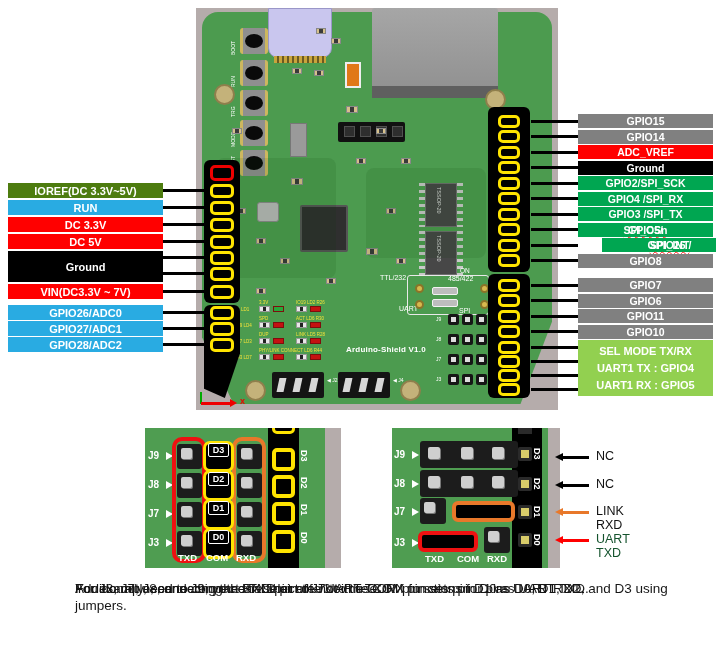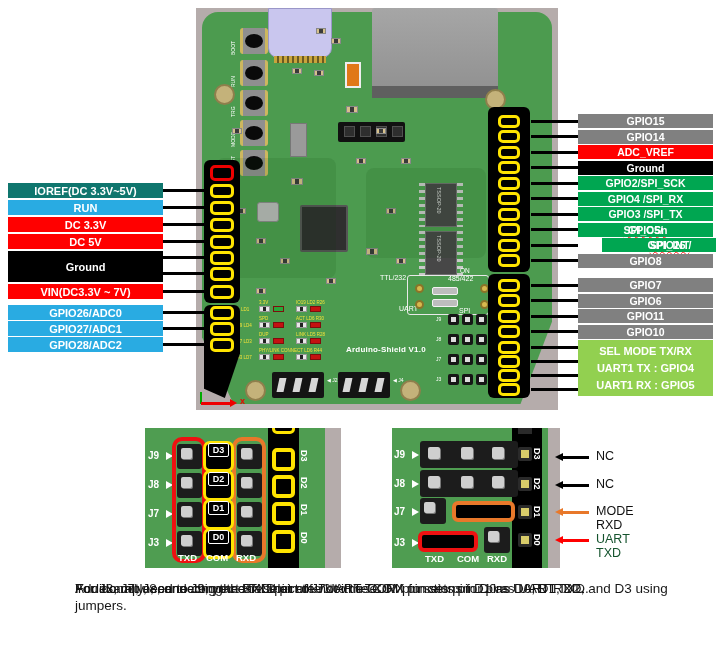--- a/index.html
+++ b/index.html
@@ -179,21 +179,21 @@
         <div style="left: 170px; top: 240px; width: 12px; height: 7px; background: linear-gradient(90deg, rgb(214, 192, 138) 30%, rgb(58, 58, 58) 30%, rgb(58, 58, 58) 70%, rgb(214, 192, 138) 70%); border: 1px solid rgb(136, 136, 136);"></div>
         <div style="left: 60px; top: 280px; width: 10px; height: 6px; background: linear-gradient(90deg, rgb(214, 192, 138) 30%, rgb(58, 58, 58) 30%, rgb(58, 58, 58) 70%, rgb(214, 192, 138) 70%); border: 1px solid rgb(136, 136, 136);"></div>
         <div style="left: 200px; top: 250px; width: 10px; height: 6px; background: linear-gradient(90deg, rgb(214, 192, 138) 30%, rgb(58, 58, 58) 30%, rgb(58, 58, 58) 70%, rgb(214, 192, 138) 70%); border: 1px solid rgb(136, 136, 136);"></div>
         <div style="left: 130px; top: 270px; width: 10px; height: 6px; background: linear-gradient(90deg, rgb(214, 192, 138) 30%, rgb(58, 58, 58) 30%, rgb(58, 58, 58) 70%, rgb(214, 192, 138) 70%); border: 1px solid rgb(136, 136, 136);"></div>
         <div style="left: 36px; top: 120px; width: 10px; height: 6px; background: linear-gradient(90deg, rgb(214, 192, 138) 30%, rgb(58, 58, 58) 30%, rgb(58, 58, 58) 70%, rgb(214, 192, 138) 70%); border: 1px solid rgb(136, 136, 136);"></div>
         <div class="pcb-shade" style="left: 20px; top: 150px; width: 120px; height: 120px;"></div>
         <div class="pcb-shade" style="left: 170px; top: 160px; width: 120px; height: 90px;"></div>
       </div>
   </div>
   <div id="left-labels">
-      <div class="lbl" style="left: 8px; top: 183px; width: 155px; height: 15px; background: #0f766e; font-size: 11px;">IOREF(DC 3.3V~5V)</div>
+      <div class="lbl" style="left: 8px; top: 183px; width: 155px; height: 15px; background: #4d7c0f; font-size: 11px;">IOREF(DC 3.3V~5V)</div>
       <div class="cline" style="left: 163px; top: 189px; width: 45px;"></div>
       <div class="lbl" style="left: 8px; top: 200px; width: 155px; height: 15px; background: rgb(41, 171, 226); font-size: 11px;">RUN</div>
       <div class="cline" style="left: 163px; top: 206px; width: 45px;"></div>
       <div class="lbl" style="left: 8px; top: 217px; width: 155px; height: 15px; background: rgb(255, 0, 0); font-size: 11px;">DC 3.3V</div>
       <div class="cline" style="left: 163px; top: 223px; width: 45px;"></div>
       <div class="lbl" style="left: 8px; top: 234px; width: 155px; height: 15px; background: rgb(255, 0, 0); font-size: 11px;">DC 5V</div>
       <div class="cline" style="left: 163px; top: 240px; width: 45px;"></div>
       <div class="lbl" style="left: 8px; top: 251px; width: 155px; height: 31px; background: rgb(0, 0, 0); font-size: 11px;">Ground</div>
       <div class="cline" style="left: 163px; top: 256px; width: 45px;"></div>
       <div class="cline" style="left: 163px; top: 272px; width: 45px;"></div>
@@ -396,21 +396,21 @@
     </div>
   <div id="callouts">
       <div style="left: 562px; top: 456px; width: 27px; height: 2.5px; background: rgb(0, 0, 0);"></div>
       <div style="left: 555px; top: 453px; width: 0px; height: 0px; border-top: 4px solid transparent; border-bottom: 4px solid transparent; border-right: 8px solid rgb(0, 0, 0);"></div>
       <div style="left: 596px; top: 449px; font-size: 12.5px; color: rgb(17, 17, 17);">NC</div>
       <div style="left: 562px; top: 484px; width: 27px; height: 2.5px; background: rgb(0, 0, 0);"></div>
       <div style="left: 555px; top: 481px; width: 0px; height: 0px; border-top: 4px solid transparent; border-bottom: 4px solid transparent; border-right: 8px solid rgb(0, 0, 0);"></div>
       <div style="left: 596px; top: 477px; font-size: 12.5px; color: rgb(17, 17, 17);">NC</div>
       <div style="left: 562px; top: 511px; width: 27px; height: 2.5px; background: rgb(232, 120, 42);"></div>
       <div style="left: 555px; top: 508px; width: 0px; height: 0px; border-top: 4px solid transparent; border-bottom: 4px solid transparent; border-right: 8px solid rgb(232, 120, 42);"></div>
-      <div style="left: 596px; top: 504px; font-size: 12.5px; color: rgb(17, 17, 17);">MODE RXD</div>
+      <div style="left: 596px; top: 504px; font-size: 12.5px; color: rgb(17, 17, 17);">LINK RXD</div>
       <div style="left: 562px; top: 539px; width: 27px; height: 2.5px; background: rgb(255, 0, 0);"></div>
       <div style="left: 555px; top: 536px; width: 0px; height: 0px; border-top: 4px solid transparent; border-bottom: 4px solid transparent; border-right: 8px solid rgb(255, 0, 0);"></div>
       <div style="left: 596px; top: 532px; font-size: 12.5px; color: #14532d;">UART TXD</div>
     </div>
   <div id="caption">
       <div class="caption-line">For J3, J7, J8, and J9, you can select the UART TX/RX functions for pins D0, D1, D2, and D3 using jumpers.</div>
       <div class="caption-line">For example, connecting the TXD pin of J3 to the COM pin sets pin D0 as UART TXD.</div>
       <div class="caption-line">Additionally, connecting the RXD pin of J7 to the COM pin sets pin D1 as UART RXD.</div>
       <div class="caption-line">You do not need to connect that that are not in use.</div>
     </div>

